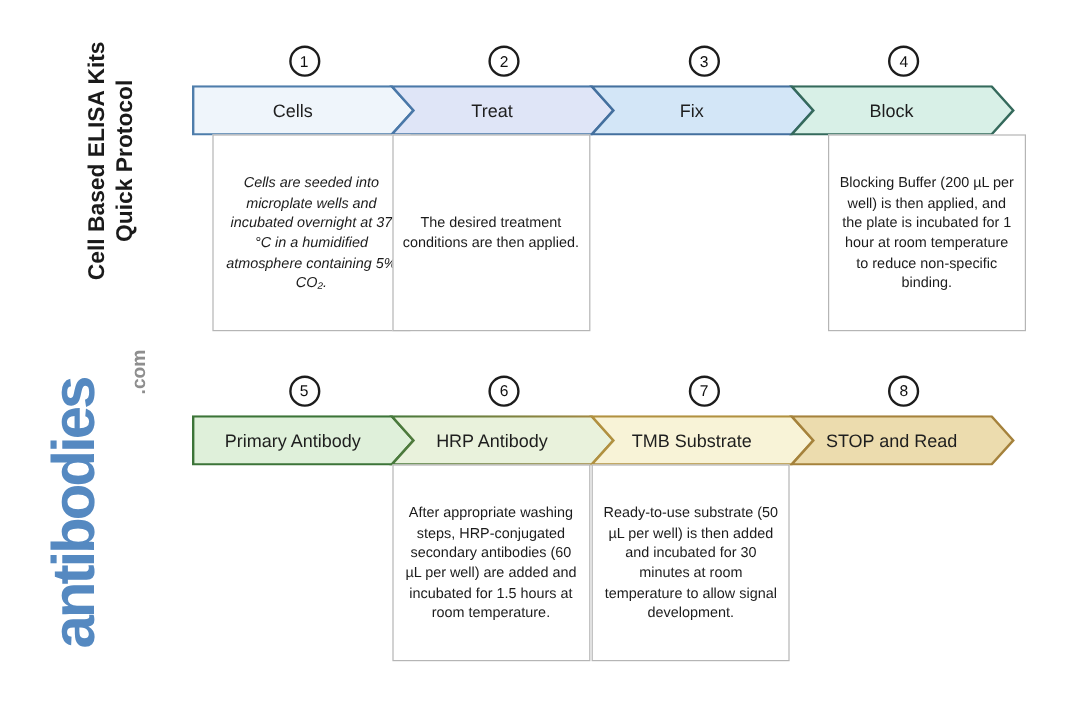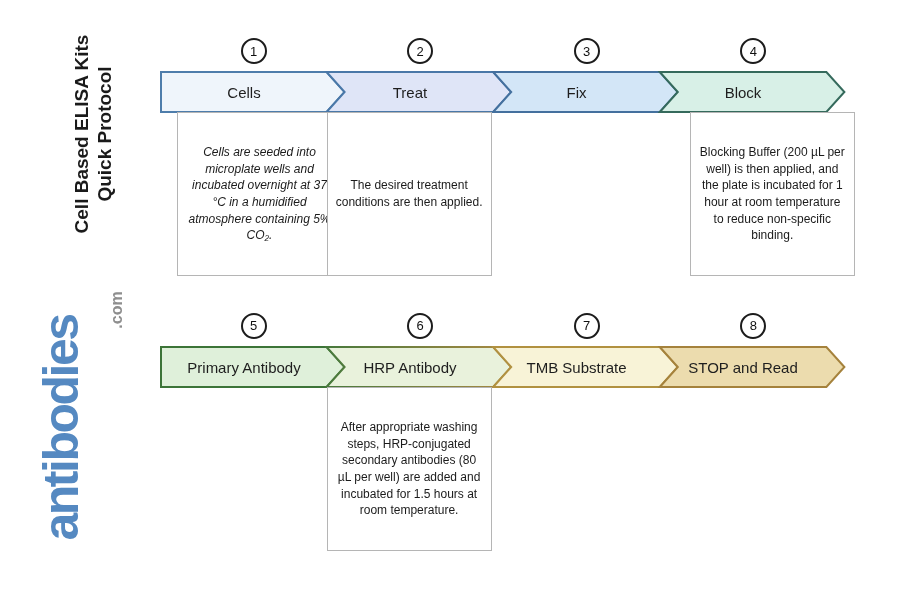--- a/index.html
+++ b/index.html
@@ -122,16 +122,19 @@
     <polygon stroke-width="2" points="166.6,1 333.2,1 351.2,21 333.2,41 166.6,41 184.6,21" stroke="url(#grad-hrp)" fill="#e9f2dc"></polygon>
     <polygon stroke-width="2" points="333.2,1 499.8,1 517.8,21 499.8,41 333.2,41 351.2,21" stroke="#b19140" fill="#f8f3d7"></polygon>
     <polygon stroke-width="2" points="499.8,1 666.4,1 684.4,21 666.4,41 499.8,41 517.8,21" stroke="#a5823c" fill="#ecdcae"></polygon>
     <text class="chev-label" x="84" y="26.5" text-anchor="middle">Primary Antibody</text>
     <text class="chev-label" x="250" y="26.5" text-anchor="middle">HRP Antibody</text>
     <text class="chev-label" x="416.5" y="26.5" text-anchor="middle">TMB Substrate</text>
     <text class="chev-label" x="583" y="26.5" text-anchor="middle">STOP and Read</text>
   </svg>
 
   <div class="desc row2 c1">
-      <span>After appropriate washing steps, HRP-conjugated secondary antibodies (80 µL per well) are added and incubated for 1.5 hours at room temperature.</span>
+      <span>After appropriate washing steps, HRP-conjugated secondary antibodies (60 µL per well) are added and incubated for 1.5 hours at room temperature.</span>
+    </div>
+  <div class="desc row2 c2">
+      <span>Ready-to-use substrate (50 µL per well) is then added and incubated for 30 minutes at room temperature to allow signal development.</span>
     </div>
 
 </div>
 
 </body></html>

